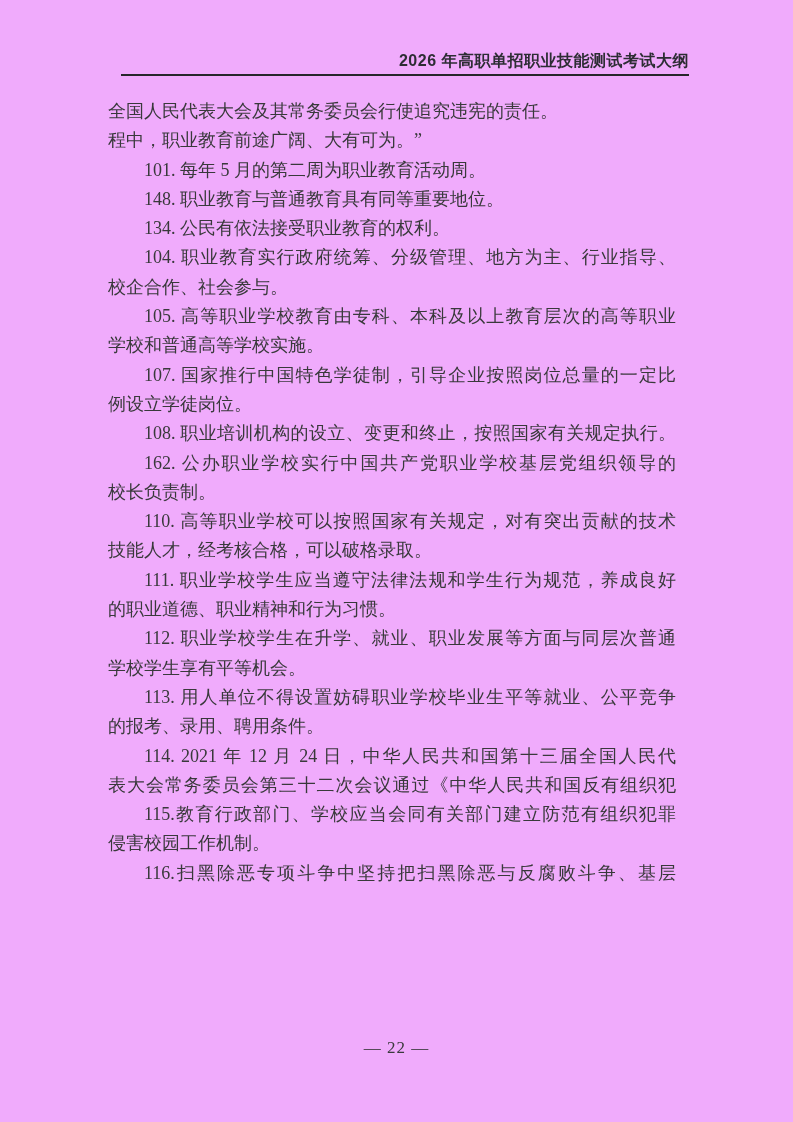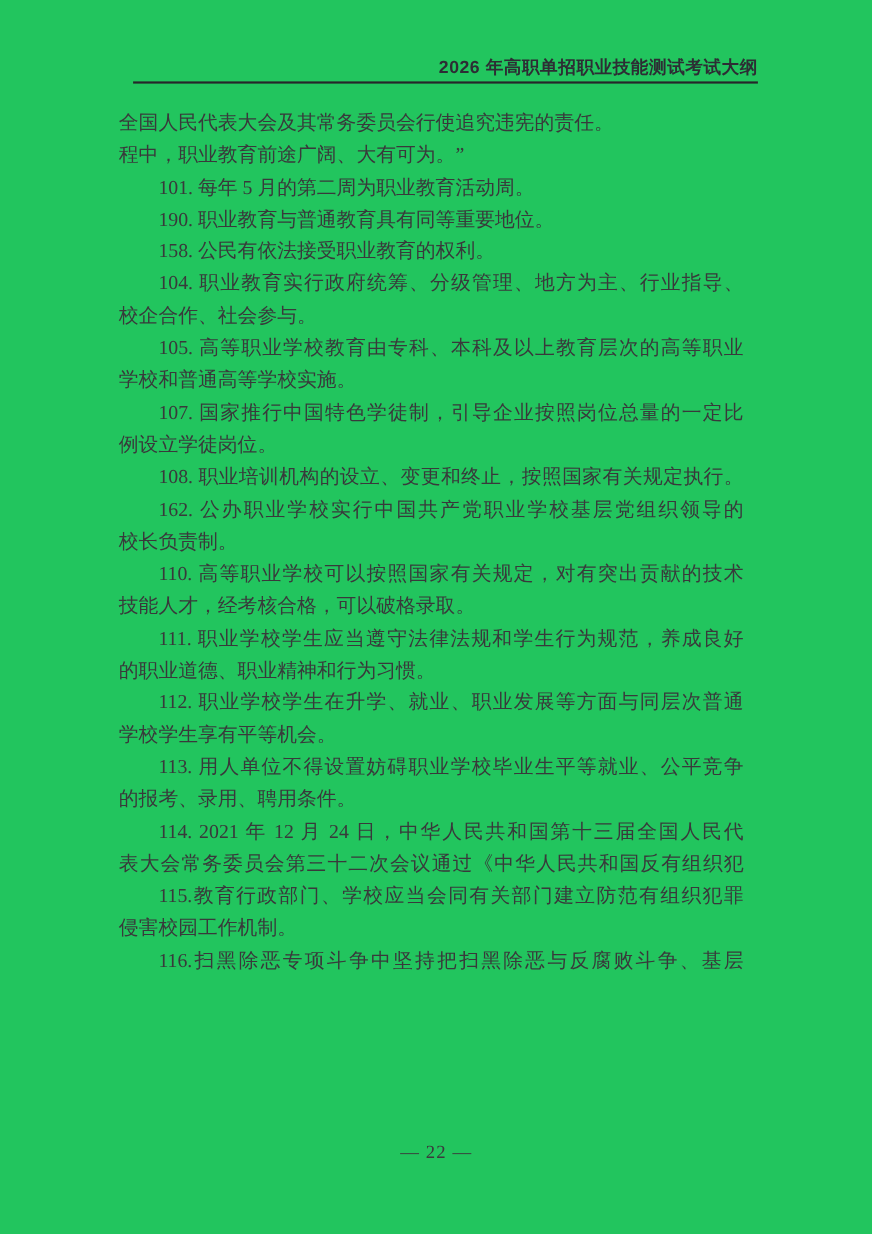--- a/index.html
+++ b/index.html
@@ -4,21 +4,21 @@
 <style>
   html, body {
     margin: 0;
     padding: 0;
     background: #ffffff;
   }
   .page {
     position: relative;
     width: 793px;
     height: 1122px;
-    background: #22c55e;
+    background: #f0abfc;
     font-family: "Liberation Serif", "DejaVu Serif", serif;
     overflow: hidden;
   }
   .header-title {
     position: absolute;
     top: 51px;
     right: 104px;
     font-family: "Liberation Sans", "DejaVu Sans", sans-serif;
     font-weight: bold;
     font-size: 16px;
@@ -75,22 +75,22 @@
 
 <div class="page">
 
   <div class="header-title">2026 年高职单招职业技能测试考试大纲</div>
   <div class="header-rule"></div>
 
   <div class="content">
     <div class="line">全国人民代表大会及其常务委员会行使追究违宪的责任。</div>
     <div class="line">程中，职业教育前途广阔、大有可为。”</div>
     <div class="line ind">101. 每年 5 月的第二周为职业教育活动周。</div>
-    <div class="line ind">190. 职业教育与普通教育具有同等重要地位。</div>
-    <div class="line ind">158. 公民有依法接受职业教育的权利。</div>
+    <div class="line ind">148. 职业教育与普通教育具有同等重要地位。</div>
+    <div class="line ind">134. 公民有依法接受职业教育的权利。</div>
     <div class="line ind fill">104. 职业教育实行政府统筹、分级管理、地方为主、行业指导、</div>
     <div class="line">校企合作、社会参与。</div>
     <div class="line ind fill">105. 高等职业学校教育由专科、本科及以上教育层次的高等职业</div>
     <div class="line">学校和普通高等学校实施。</div>
     <div class="line ind fill">107. 国家推行中国特色学徒制，引导企业按照岗位总量的一定比</div>
     <div class="line">例设立学徒岗位。</div>
     <div class="line ind fill">108. 职业培训机构的设立、变更和终止，按照国家有关规定执行。</div>
     <div class="line ind fill">162. 公办职业学校实行中国共产党职业学校基层党组织领导的</div>
     <div class="line">校长负责制。</div>
     <div class="line ind fill">110. 高等职业学校可以按照国家有关规定，对有突出贡献的技术</div>

